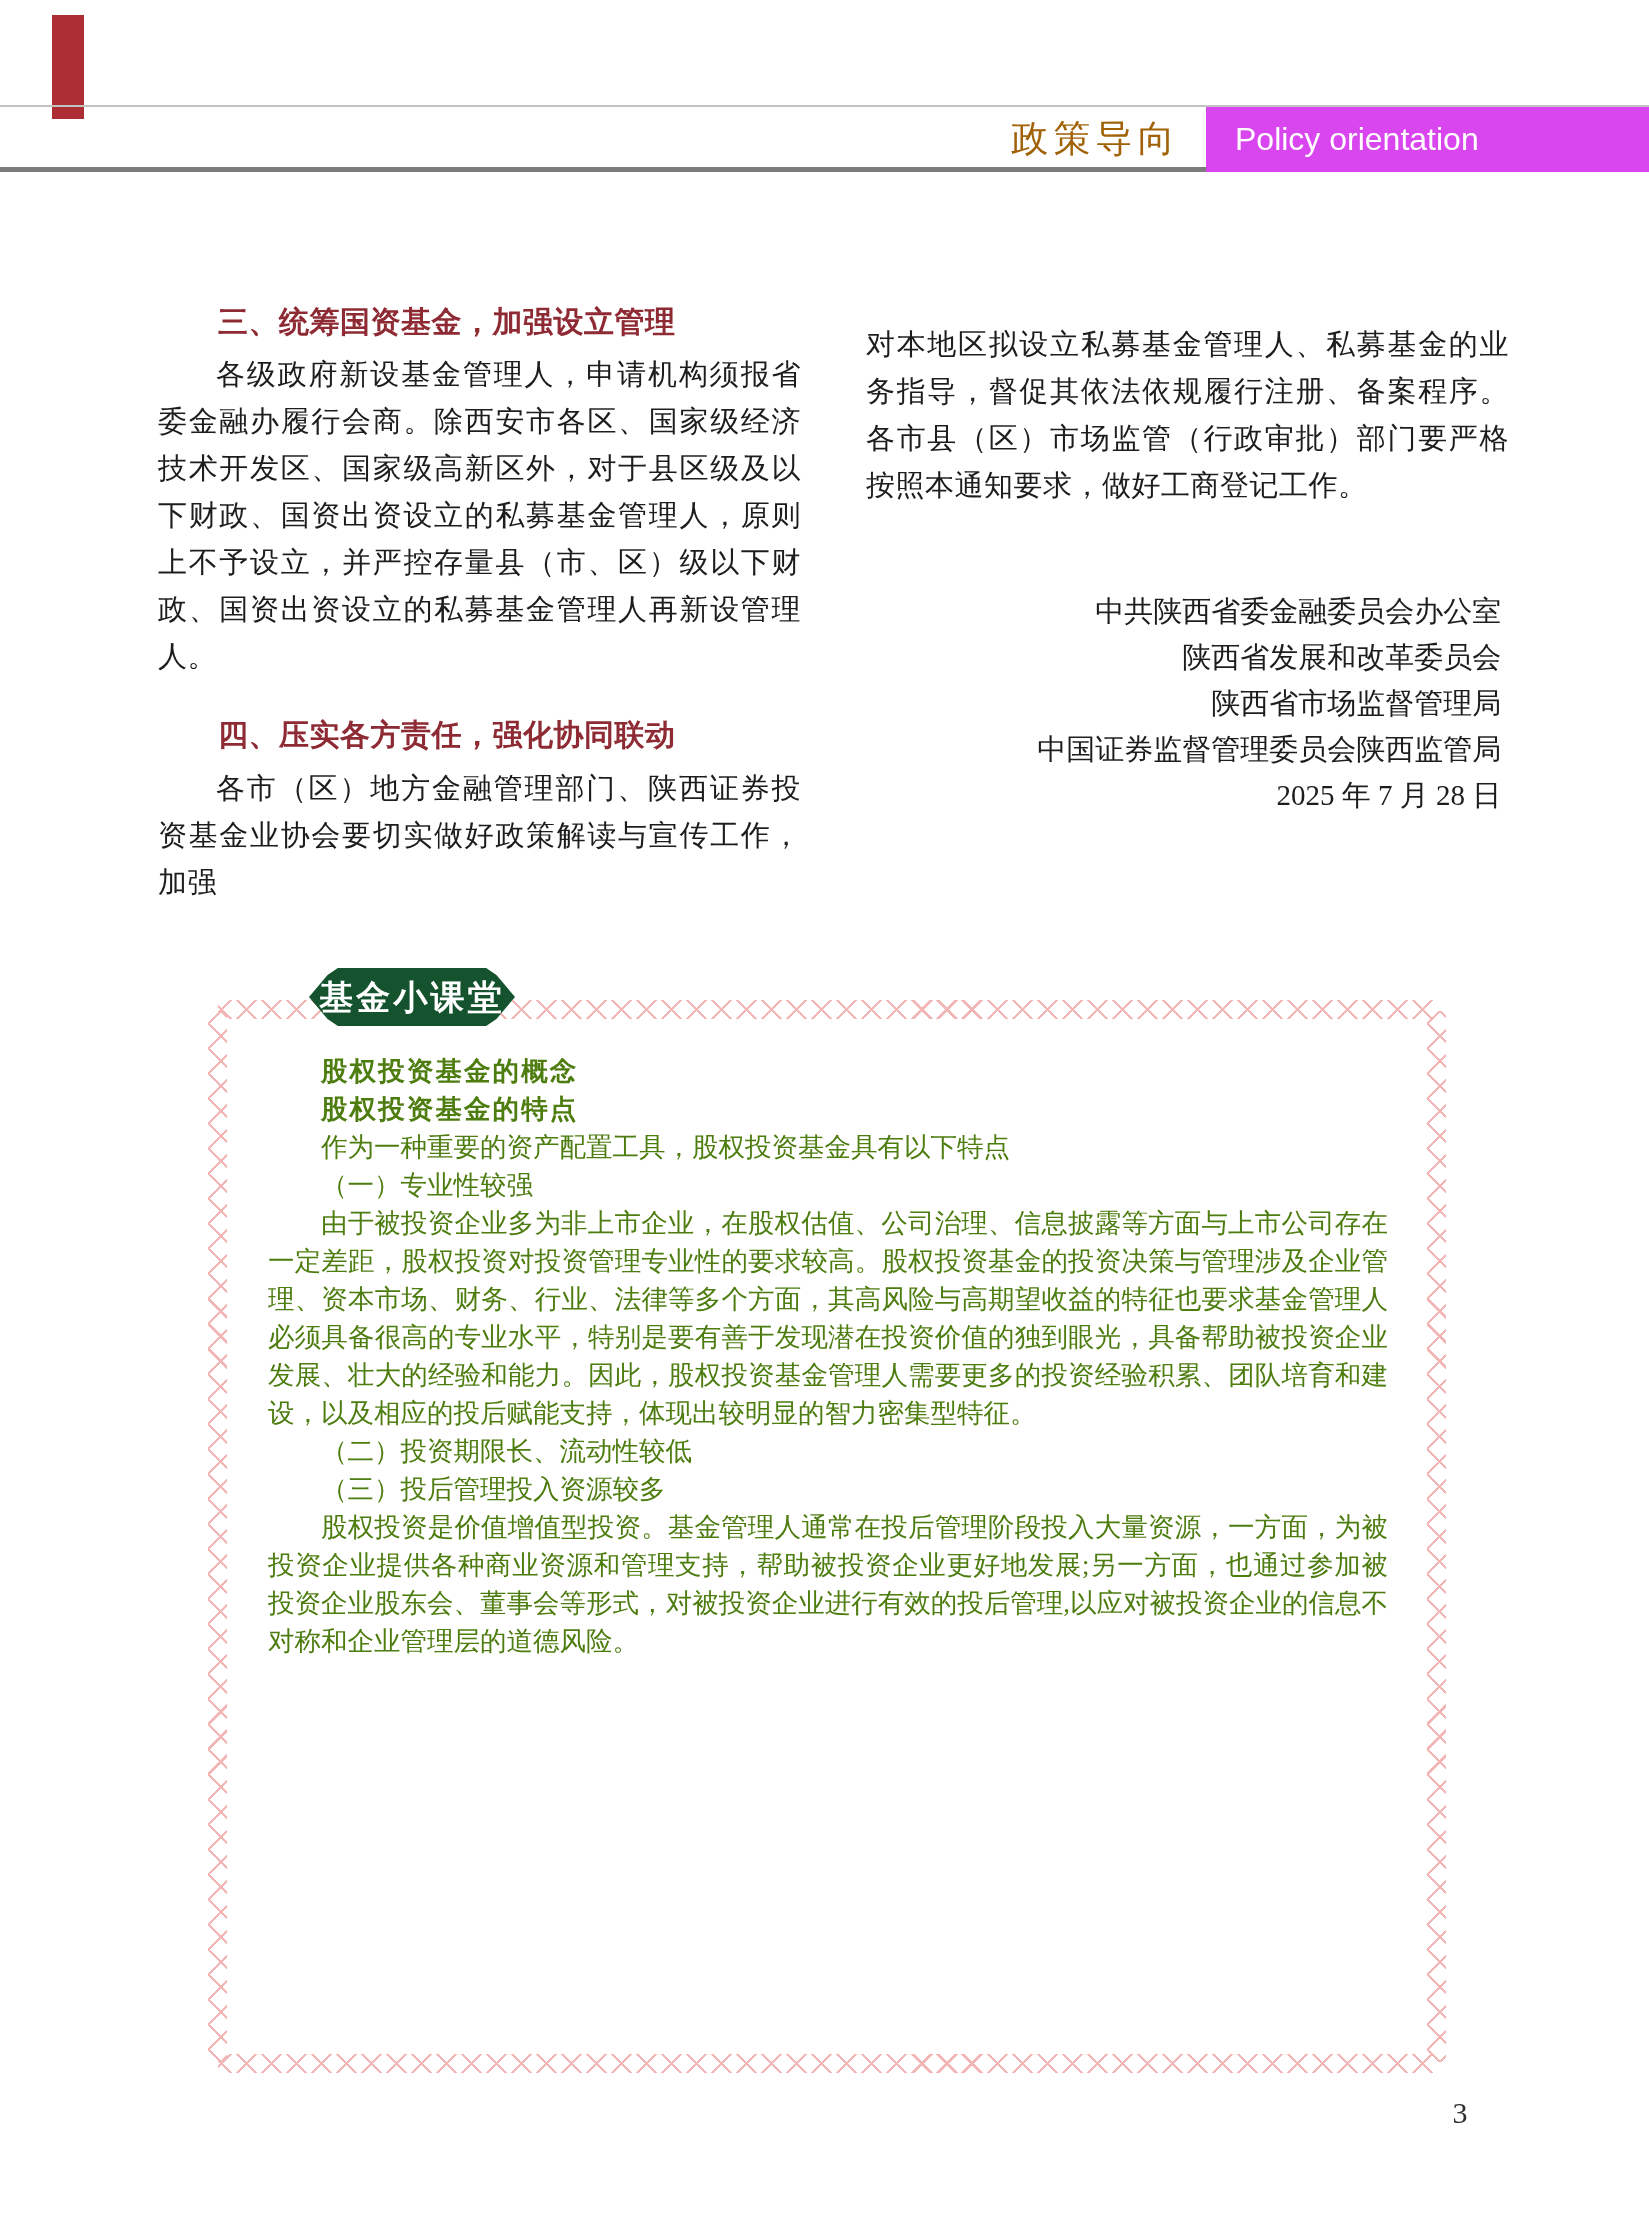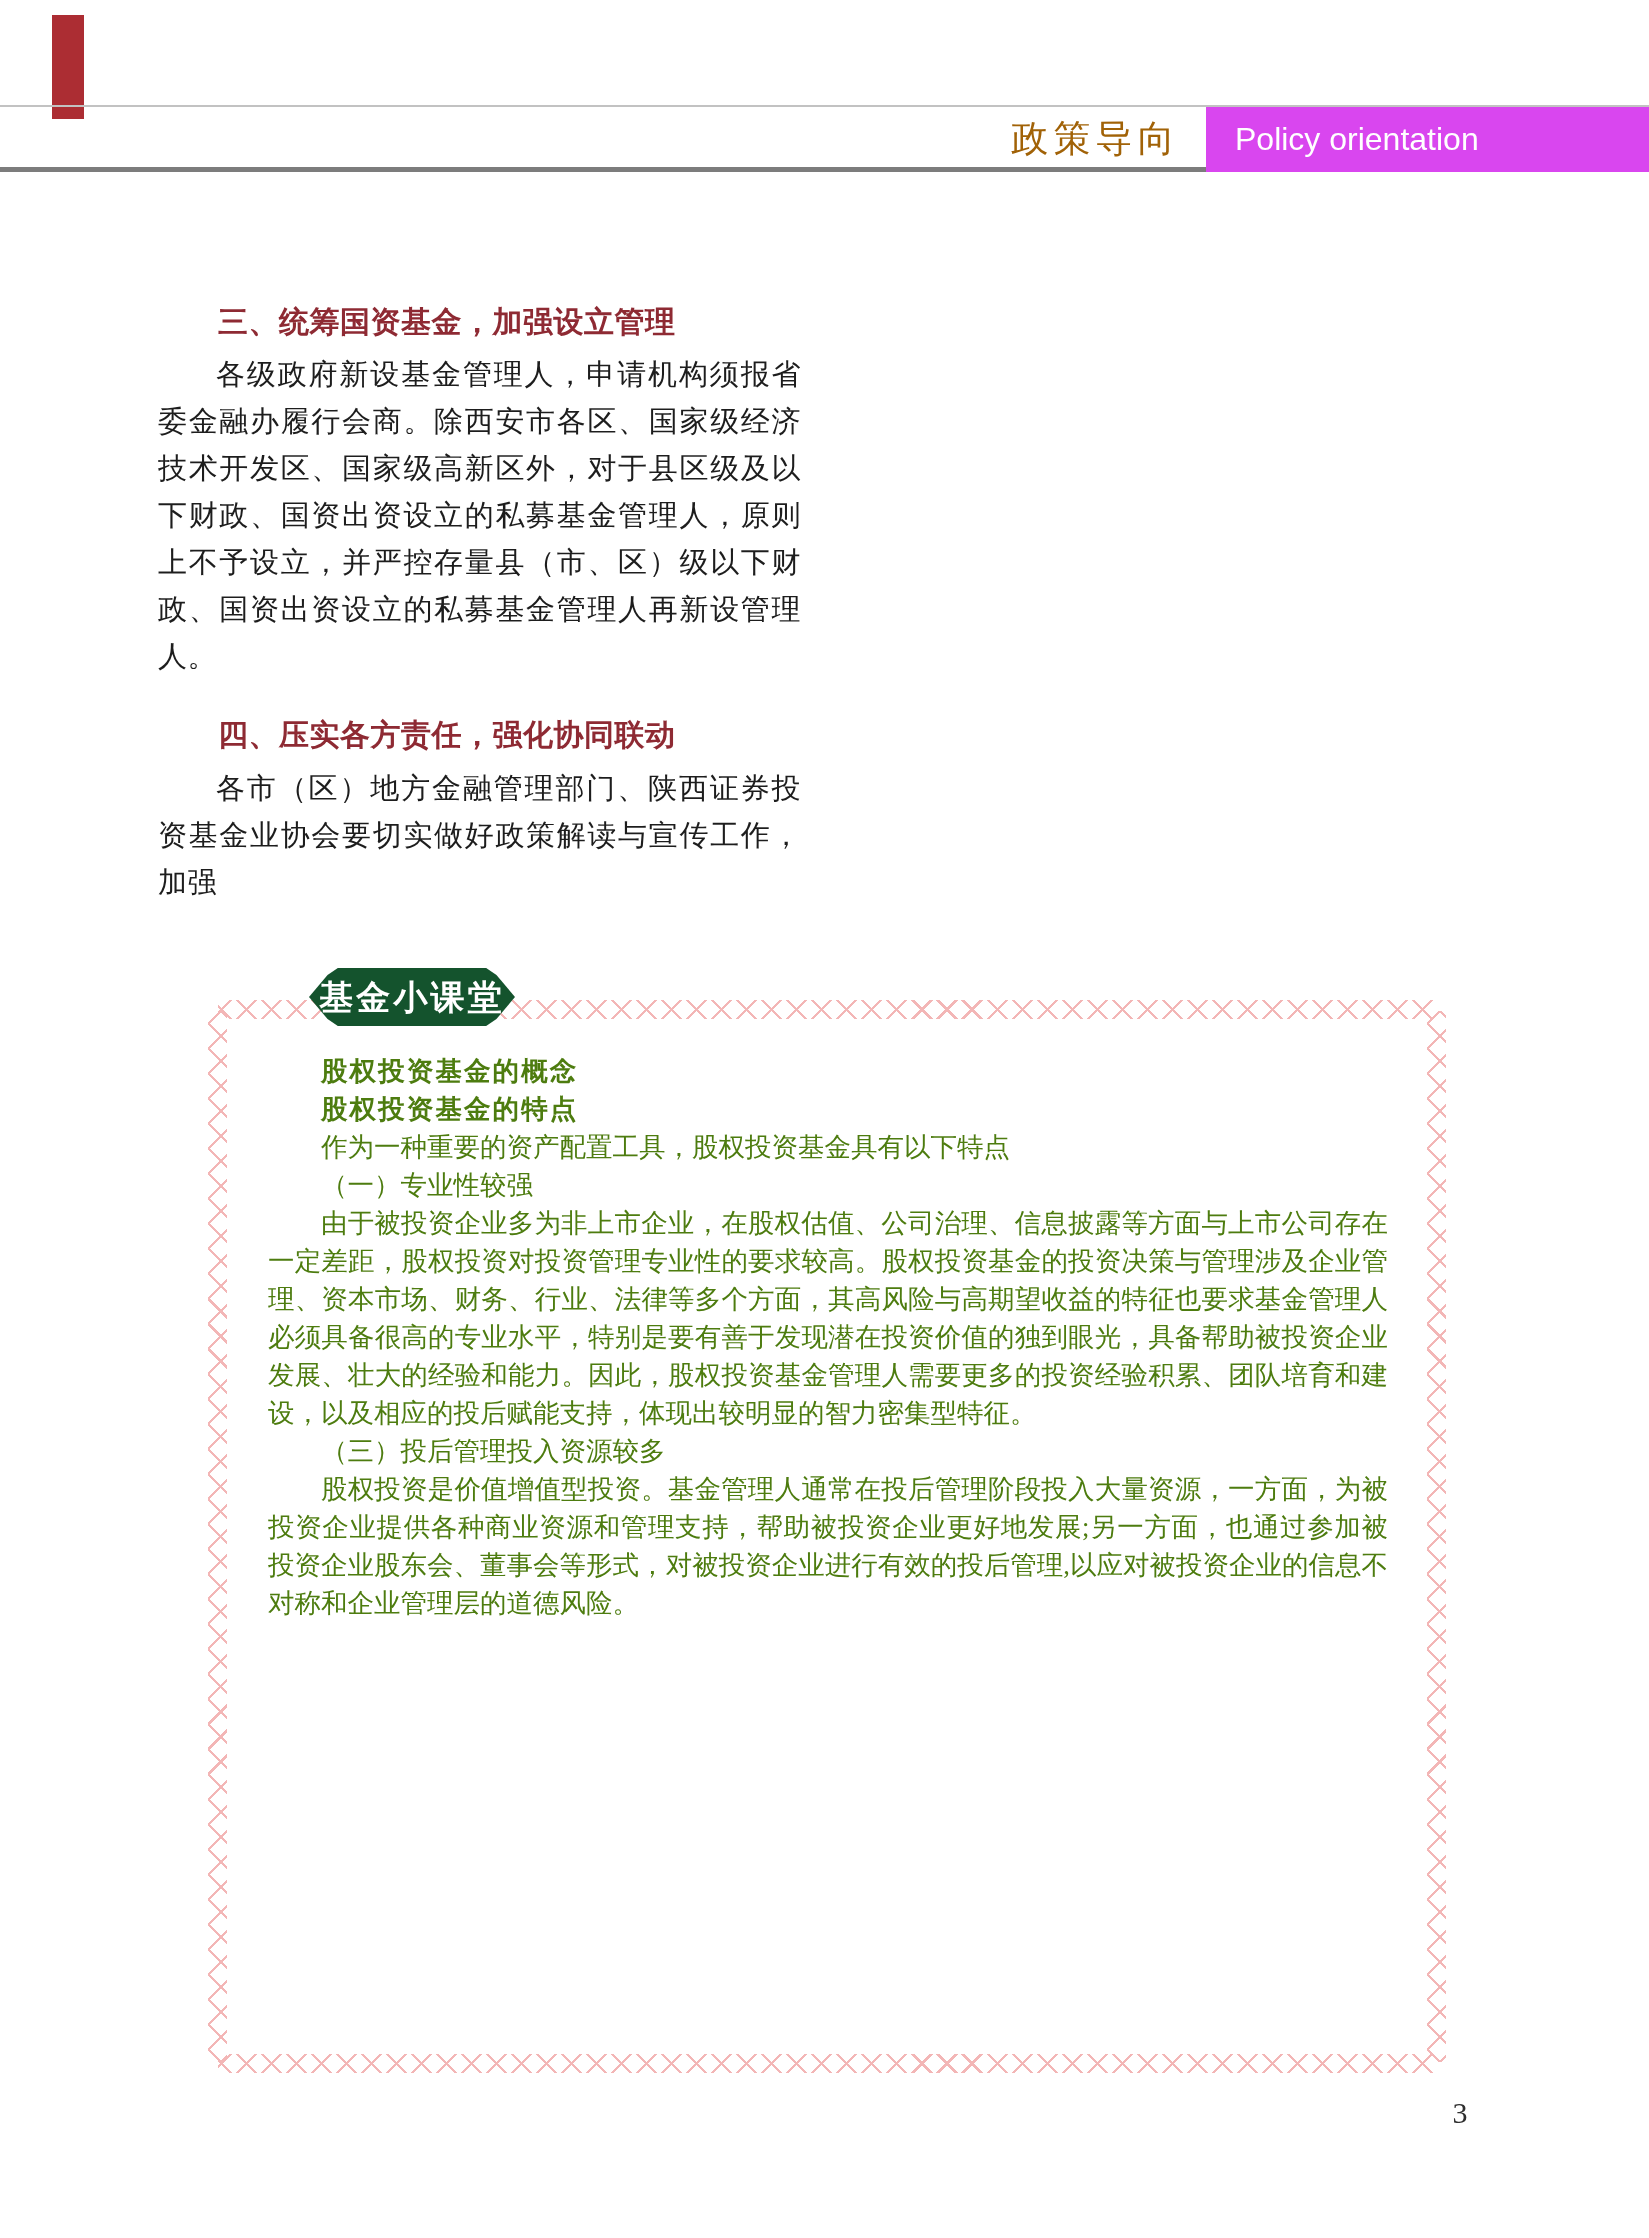--- a/index.html
+++ b/index.html
@@ -92,35 +92,46 @@
 </div>
 <div class="rule-dark"></div>
 
 <div class="columns">
   <div class="col left">
     <h3>三、统筹国资基金，加强设立管理</h3>
     <p class="indent">各级政府新设基金管理人，申请机构须报省委金融办履行会商。除西安市各区、国家级经济技术开发区、国家级高新区外，对于县区级及以下财政、国资出资设立的私募基金管理人，原则上不予设立，并严控存量县（市、区）级以下财政、国资出资设立的私募基金管理人再新设管理人。</p>
     <h3 class="h2gap">四、压实各方责任，强化协同联动</h3>
     <p class="indent">各市（区）地方金融管理部门、陕西证券投资基金业协会要切实做好政策解读与宣传工作，加强</p>
   </div>
+  <div class="col right">
+    <p>对本地区拟设立私募基金管理人、私募基金的业务指导，督促其依法依规履行注册、备案程序。各市县（区）市场监管（行政审批）部门要严格按照本通知要求，做好工商登记工作。</p>
+    <div class="sig">
+      <div>中共陕西省委金融委员会办公室</div>
+      <div>陕西省发展和改革委员会</div>
+      <div>陕西省市场监督管理局</div>
+      <div>中国证券监督管理委员会陕西监管局</div>
+      <div>2025 年 7 月 28 日</div>
+    </div>
+  </div>
 </div>
 
 <div class="classroom">
   <div class="lattice top"></div>
   <div class="lattice bottom"></div>
   <div class="lattice left"></div>
   <div class="lattice right"></div>
   <div class="ribbon">
     <span>基金小课堂</span>
   </div>
   <div class="content">
     <p class="bold">股权投资基金的概念</p>
     <p class="bold">股权投资基金的特点</p>
     <p>作为一种重要的资产配置工具，股权投资基金具有以下特点</p>
     <p>（一）专业性较强</p>
     <p>由于被投资企业多为非上市企业，在股权估值、公司治理、信息披露等方面与上市公司存在一定差距，股权投资对投资管理专业性的要求较高。股权投资基金的投资决策与管理涉及企业管理、资本市场、财务、行业、法律等多个方面，其高风险与高期望收益的特征也要求基金管理人必须具备很高的专业水平，特别是要有善于发现潜在投资价值的独到眼光，具备帮助被投资企业发展、壮大的经验和能力。因此，股权投资基金管理人需要更多的投资经验积累、团队培育和建设，以及相应的投后赋能支持，体现出较明显的智力密集型特征。</p>
+    <p>（二）投资期限长、流动性较低</p>
     <p>（三）投后管理投入资源较多</p>
     <p>股权投资是价值增值型投资。基金管理人通常在投后管理阶段投入大量资源，一方面，为被投资企业提供各种商业资源和管理支持，帮助被投资企业更好地发展;另一方面，也通过参加被投资企业股东会、董事会等形式，对被投资企业进行有效的投后管理,以应对被投资企业的信息不对称和企业管理层的道德风险。</p>
   </div>
 </div>
 
 <div class="pageno">3</div>
 
 
 </body></html>

